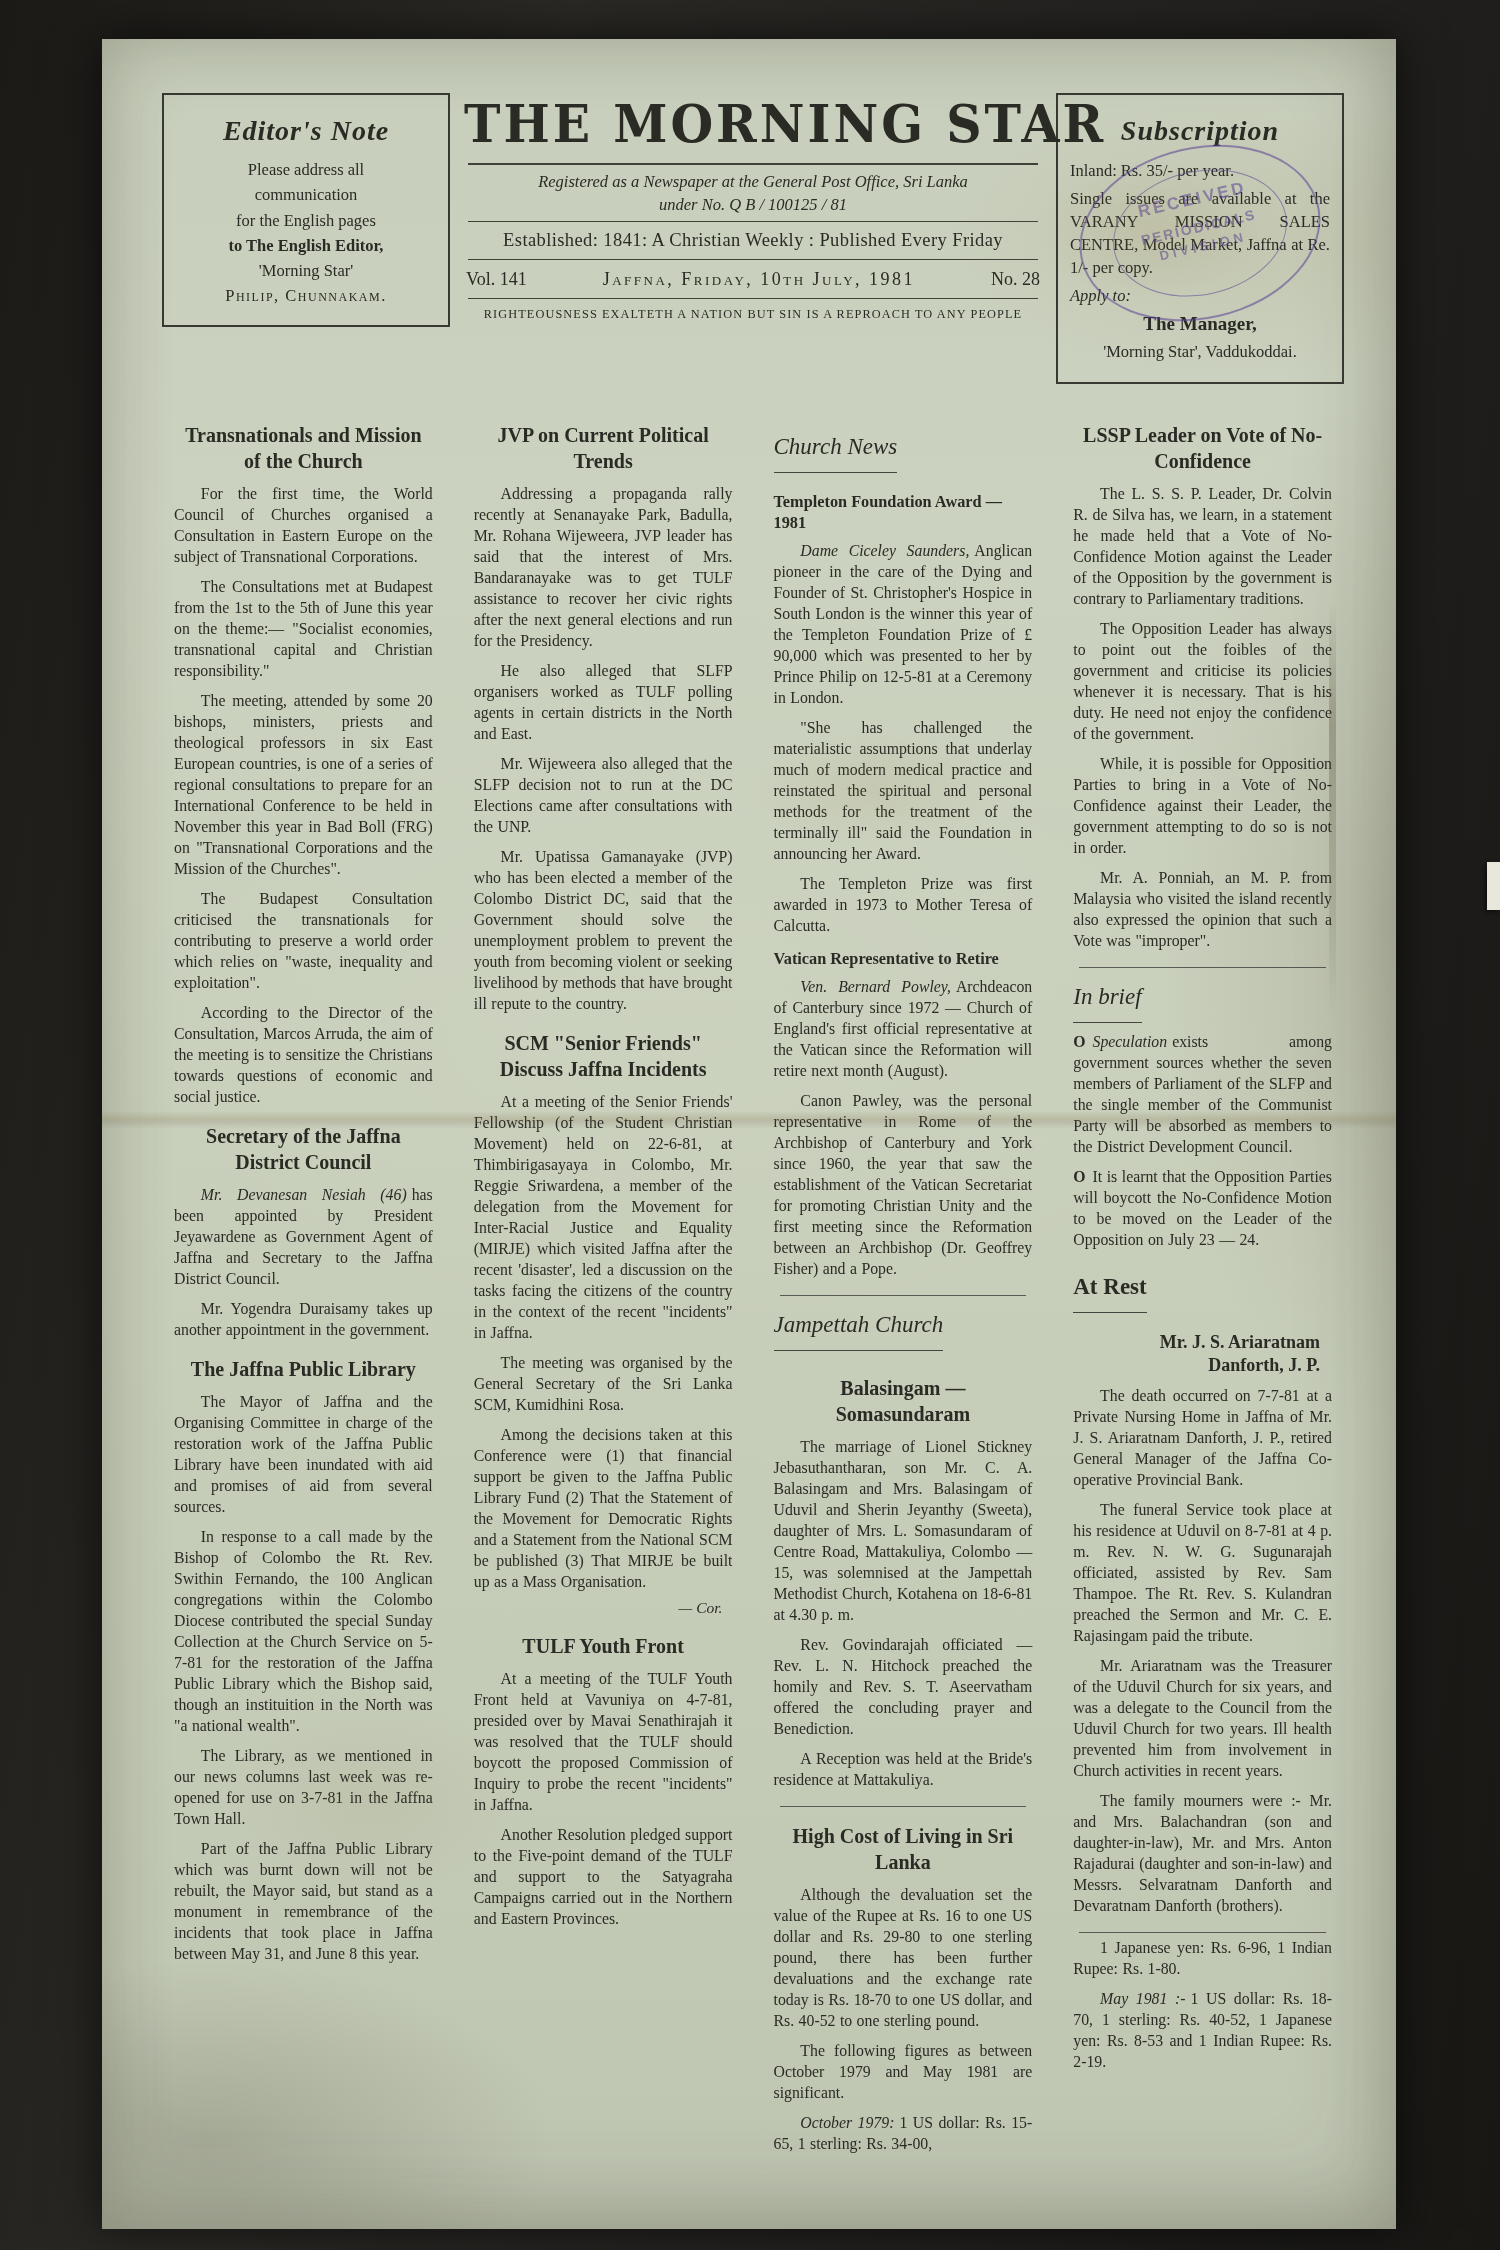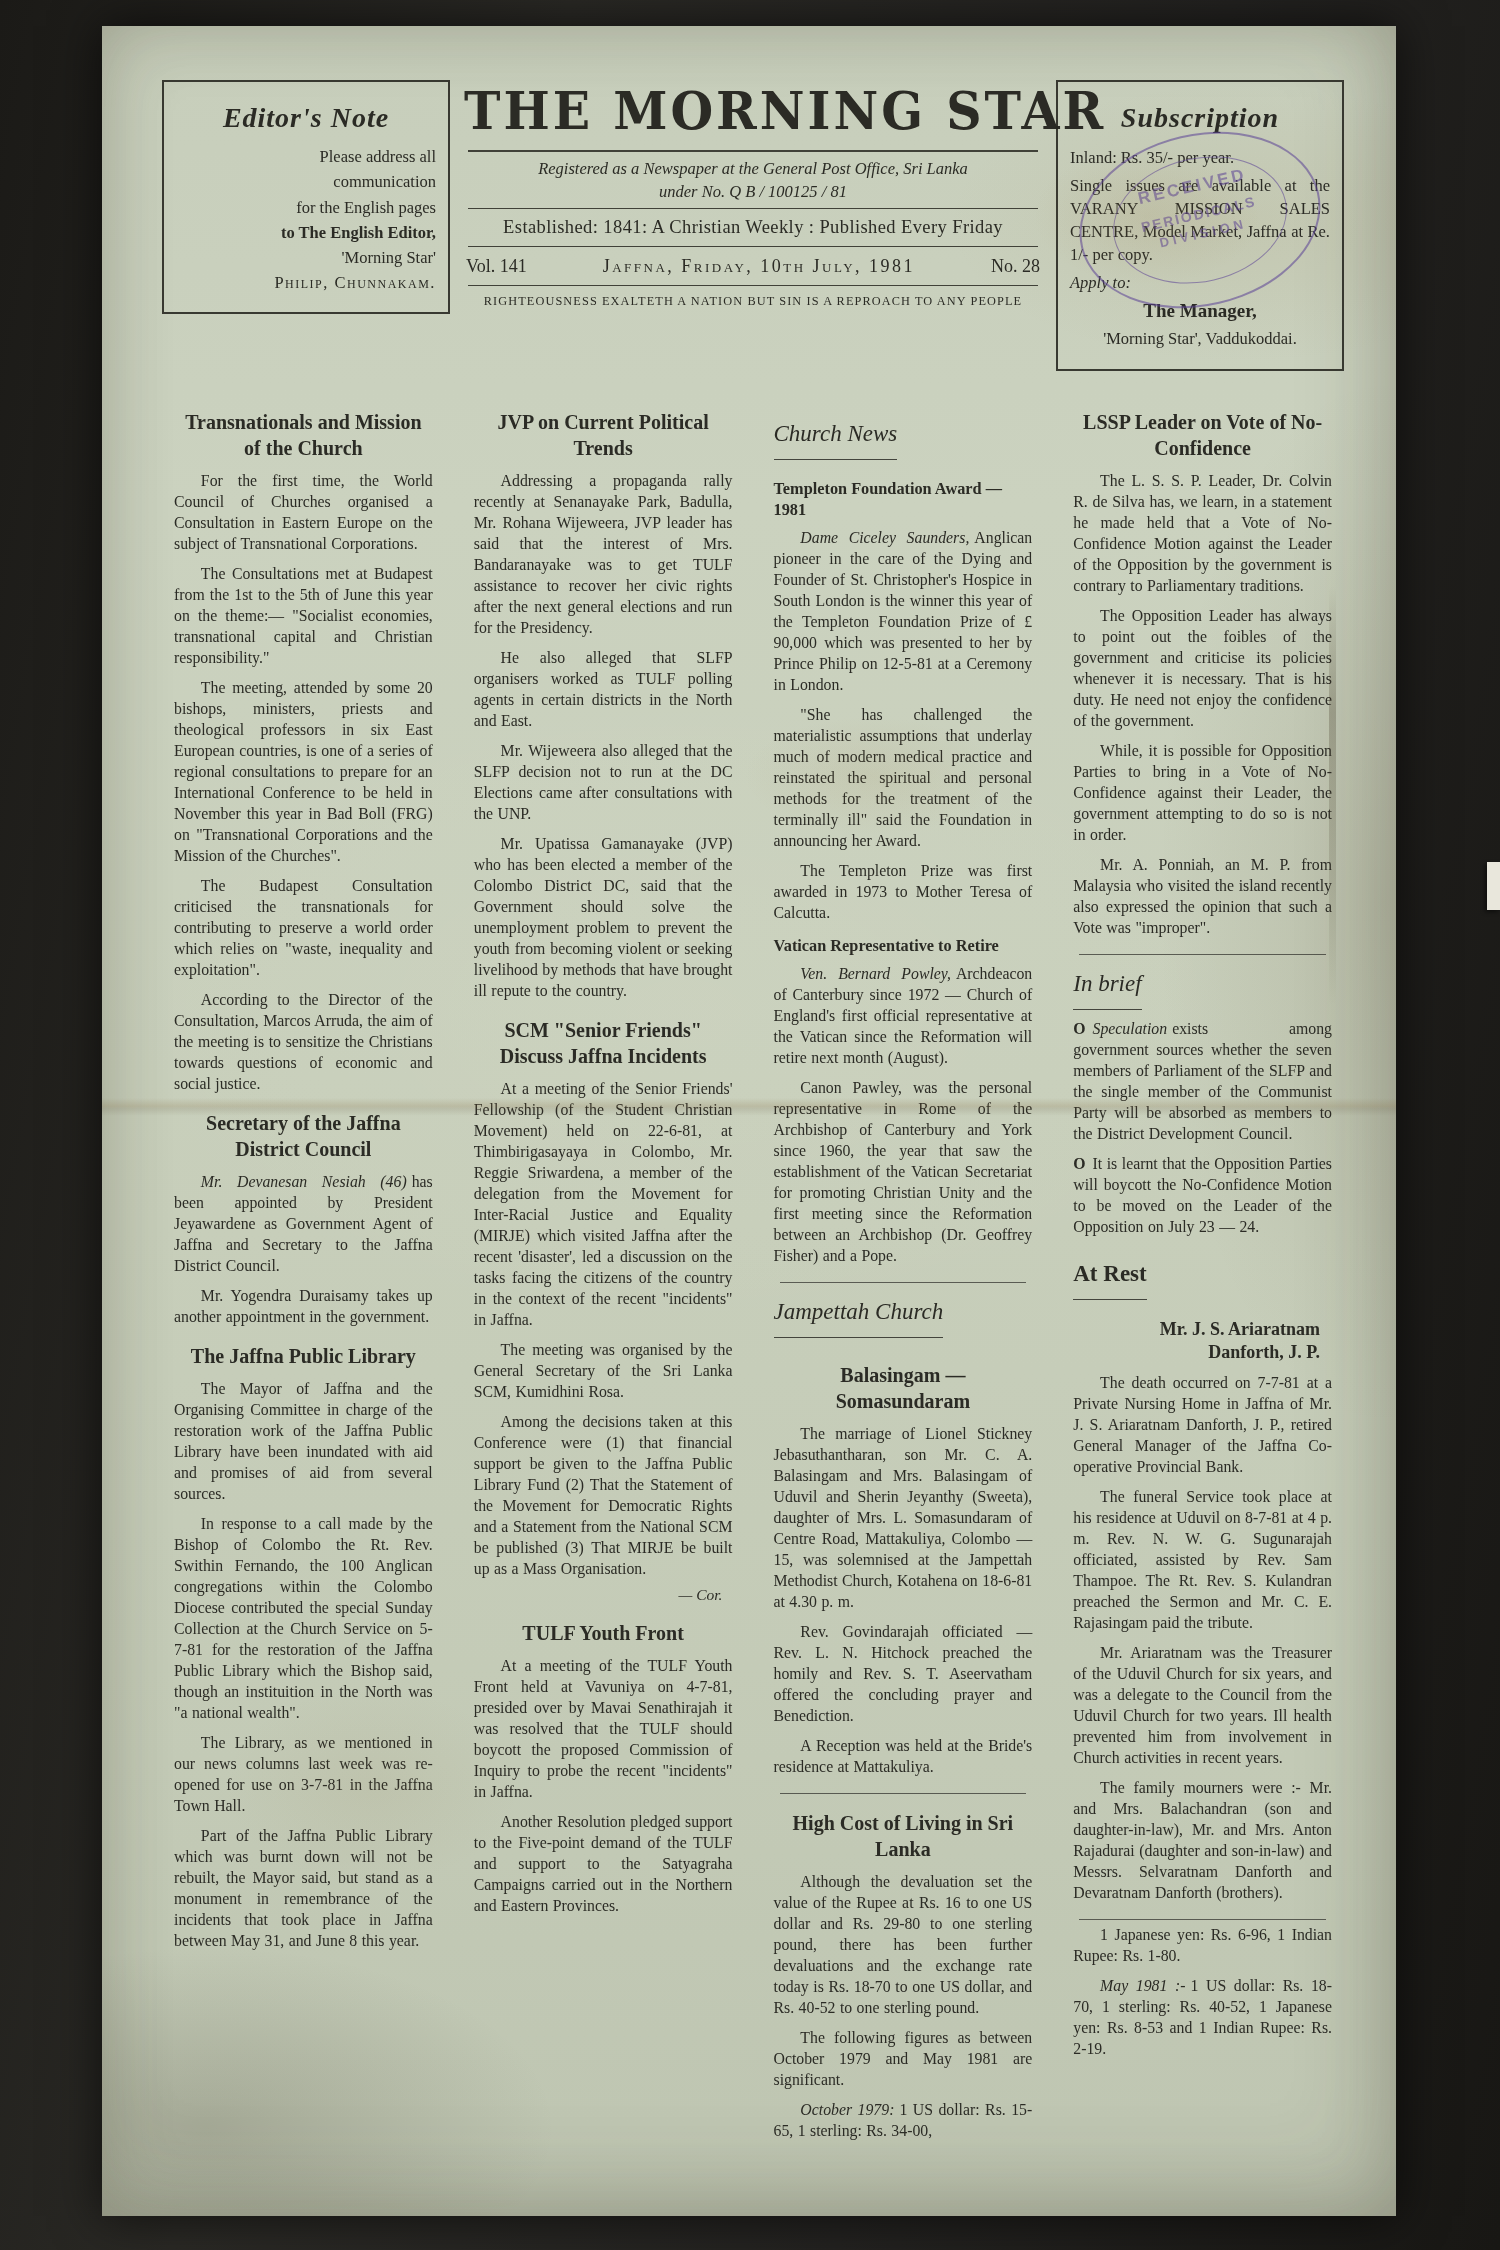--- a/index.html
+++ b/index.html
@@ -3,21 +3,21 @@
 <meta charset="utf-8">
 <style>
   html,body{margin:0;padding:0;}
   body{
     width:1500px;height:2250px;position:relative;overflow:hidden;
     background:linear-gradient(100deg,#1b1a17 0%,#2a2925 30%,#232220 65%,#181714 100%);
     font-family:"Liberation Serif","DejaVu Serif",serif;color:#2b2b25;
   }
   .page{position:absolute;inset:0;}
   .paper{
-    position:absolute;left:102px;top:26px;width:1294px;height:2190px;box-sizing:border-box;
+    position:absolute;left:102px;top:39px;width:1294px;height:2190px;box-sizing:border-box;
     padding:54px 52px 36px 60px;
     background:
       radial-gradient(ellipse 420px 200px at 88% 9%,rgba(146,122,70,0.10),transparent 70%),
       radial-gradient(ellipse 500px 260px at 8% 96%,rgba(60,55,40,0.20),transparent 70%),
       radial-gradient(ellipse 300px 700px at 99% 40%,rgba(90,80,55,0.14),transparent 75%),
       radial-gradient(ellipse 900px 500px at 45% 45%,rgba(255,255,240,0.05),transparent 70%),
       linear-gradient(180deg,#c7cebb 0%,#cbd2bf 22%,#c8cfbb 48%,#c4cbb7 75%,#bec5b1 100%);
     box-shadow:0 0 46px rgba(0,0,0,0.65), inset 0 0 70px rgba(70,65,45,0.22), inset -18px -26px 90px rgba(55,50,35,0.16);
   }
   .crease{position:absolute;left:0;width:100%;top:1072px;height:18px;pointer-events:none;
@@ -27,21 +27,21 @@
   .stain{position:absolute;border-radius:50%;pointer-events:none;}
   .stain.s1{left:640px;top:690px;width:260px;height:120px;background:radial-gradient(ellipse,rgba(150,125,70,0.10),transparent 70%);}
   .stain.s2{left:120px;top:1660px;width:300px;height:200px;background:radial-gradient(ellipse,rgba(140,115,70,0.08),transparent 70%);}
   .stain.s3{left:930px;top:120px;width:230px;height:140px;background:radial-gradient(ellipse,rgba(150,120,65,0.12),transparent 70%);}
   .scrap{position:absolute;right:0;top:862px;width:13px;height:48px;background:#e9e7dc;box-shadow:-2px 2px 4px rgba(0,0,0,.5);}
 
   
   .header{display:flex;align-items:flex-start;}
   .side-box{width:288px;box-sizing:border-box;border:2.5px solid rgba(40,40,33,0.9);padding:18px 12px 14px;text-align:center;flex-shrink:0;min-height:228px;}
   .script-title{font-style:italic;font-weight:bold;font-size:28px;letter-spacing:1px;margin:2px 0 12px;}
-  .en-line{font-size:16.5px;margin:3px 0;line-height:1.35;text-align:right;}
+  .en-line{font-size:16.5px;margin:3px 0;line-height:1.35;}
   .bold{font-weight:bold;}
   .caps{font-variant:small-caps;letter-spacing:1.5px;}
   .masthead{flex:1;text-align:center;padding:0 14px;min-width:0;}
   .mast-title{font-family:"DejaVu Serif","Liberation Serif",serif;font-weight:bold;font-size:49px;letter-spacing:3px;margin:2px 0 10px;white-space:nowrap;transform:scaleY(1.06);}
   .m-rule{border:0;border-top:2.5px solid rgba(40,40,33,0.85);margin:2px 4px;}
   .m-rule.thin{border-top-width:1.5px;}
   .reg{font-style:italic;font-size:16.5px;line-height:1.4;margin:5px 0;}
   .estab{font-size:18.5px;letter-spacing:0.4px;margin:8px 0;}
   .volrow{display:flex;justify-content:space-between;align-items:baseline;font-size:18px;padding:7px 2px 6px;}
   .volrow .place{font-variant:small-caps;letter-spacing:2.5px;}

